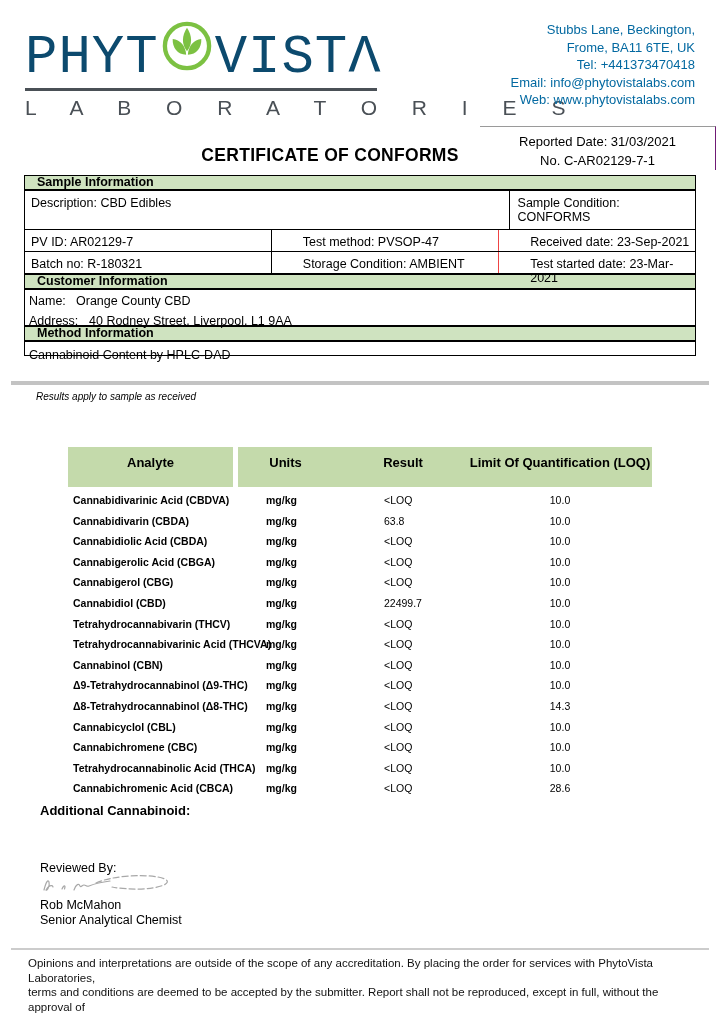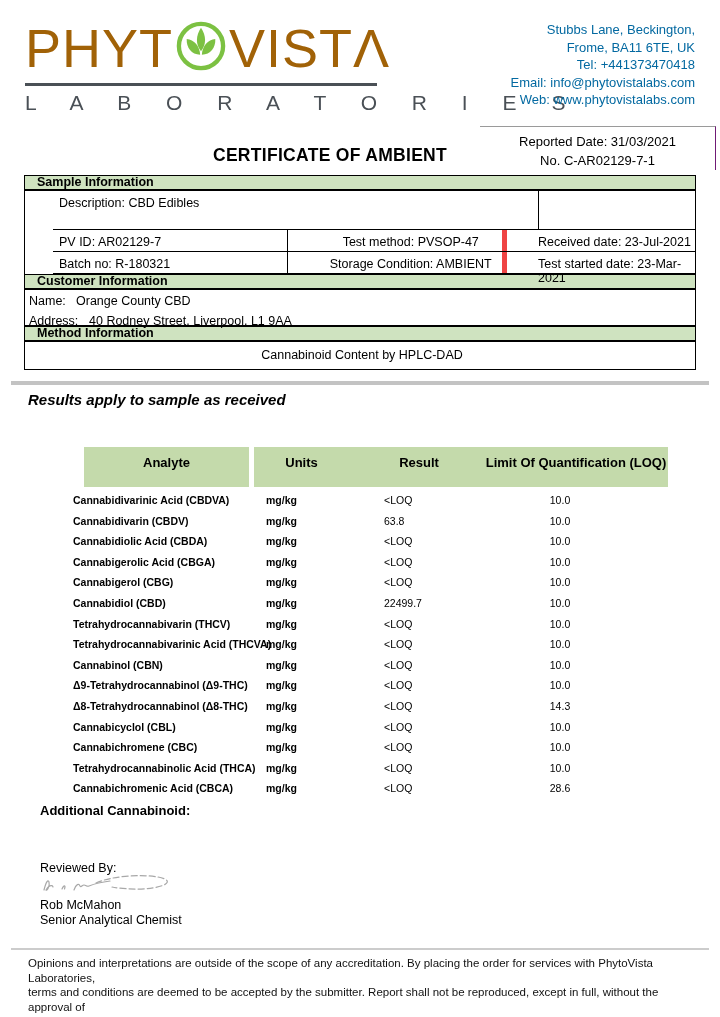--- a/index.html
+++ b/index.html
@@ -3,53 +3,53 @@
 <meta charset="utf-8">
 <style>
   * { margin:0; padding:0; box-sizing:border-box; }
   body { background:#ffffff; }
   .page {
     position:relative; width:720px; height:1017px; background:#ffffff;
     font-family:"Liberation Sans", sans-serif; color:#000; overflow:hidden;
   }
   
   .logo { position:absolute; left:25px; top:20px; width:352px; }
-  .logo-row { display:flex; align-items:flex-start; color:#a16207; font-size:54px; font-weight:400; letter-spacing:1px; line-height:56px; }
+  .logo-row { display:flex; align-items:flex-end; color:#0c4a6e; font-size:54px; font-weight:400; letter-spacing:1px; line-height:56px;font-family:Liberation Mono, monospace; }
   .logo-row .leaf { margin:0 2px; }
   .logo-rule { height:3px; background:#4a5056; margin:2px 0 5px 0; width:352px; }
   .logo-sub { color:#4a5056; font-size:21px; letter-spacing:14.5px; font-weight:400; white-space:nowrap; }
   
   .contact { position:absolute; right:25px; top:21px; text-align:right; font-size:13px; line-height:17.5px; color:#0369a1; }
   
   .report-right { position:absolute; left:480px; top:126px; width:236px; border-top:1.5px solid #9a9a9a; border-right:1px solid #701a75; padding-top:5px; text-align:center; font-size:13px; line-height:19px; }
   .coa-title { position:absolute; left:140px; top:145px; width:380px; text-align:center; font-size:17.5px; font-weight:bold; letter-spacing:0.3px; }
   
   .info { position:absolute; left:24px; top:175px; width:672px; border-left:1.5px solid #000; border-right:1.5px solid #000; font-size:12.5px; }
   .bar { height:16px; background:#cfe3c0; border-top:1.5px solid #000; border-bottom:2px solid #000; font-weight:bold; padding-left:12px; line-height:13px; font-size:12.5px; display:flex; align-items:center; }
-  .irow { display:flex; border-bottom:1px solid #000;margin-left:28px; }
+  .irow { display:flex; border-bottom:1px solid #000; }
   .cell { padding:5px 0 0 6px; }
   .c-desc  { width:486px; border-right:1px solid #000; }
   .c-cond  { width:186px; padding-left:8px; }
   .c-a { width:266px; border-right:1px solid #000; }
-  .c-b { width:220px; border-right:5px solid #ef4444; padding-left:8px;text-align:center; }
+  .c-b { width:220px; border-right:1px solid #ef4444; padding-left:8px; }
   .c-c { width:186px; padding-left:8px; }
   .h40 { height:39px; }
   .h22 { height:22px;gap:23px; }
   .custbox { border-bottom:1px solid #000; height:36px; padding:3px 0 2px 4px; }
   .kv { display:flex; line-height:16px; }
   .kv .k { flex:none; }
   .kv.name .k { width:47px; }
   .kv.addr { margin-top:4px; }
   .kv.addr .k { width:60px; }
-  .methbox { border-bottom:1.5px solid #000; height:28px; padding:6px 0 0 4px;text-align:center; }
+  .methbox { border-bottom:1.5px solid #000; height:14px; padding:6px 0 0 4px; }
   
   .grayline { position:absolute; left:11px; top:381px; width:698px; height:4px; background:#c3c3c3; }
-  .note { position:absolute; left:28px; top:391px; font-size:15px; font-weight:bold; font-style:italic; }
+  .note { position:absolute; left:36px; top:391px; font-size:10px; font-weight:normal; font-style:italic; }
   .rtable { position:absolute; left:68px; top:447px; width:584px; }
-  .rhead { position:relative; height:40px;margin-left:16px; }
+  .rhead { position:relative; height:40px; }
   .rhead .blk { position:absolute; top:0; height:40px; background:#c4daab; }
   .blk1 { left:0; width:165px; }
   .blk2 { left:170px; width:414px; }
   .rhead .hlbl { position:absolute; top:8px; font-size:13px; font-weight:bold; text-align:center; }
   .h-analyte { left:0; width:165px; }
   .h-units  { left:170px; width:95px; }
   .h-result { left:285px; width:100px; }
   .h-loq    { left:400px; width:184px; }
   .rbody { position:relative; margin-top:3px; }
   .res-row { position:relative; height:20.6px; }
@@ -95,31 +95,32 @@
       <div>Tel: +441373470418</div>
       <div>Email: info@phytovistalabs.com</div>
       <div>Web: www.phytovistalabs.com</div>
     </div>
 
   <div class="report-right">
     <div>Reported Date: 31/03/2021</div>
     <div>No. C-AR02129-7-1</div>
   </div>
 
-  <div class="coa-title">CERTIFICATE OF AMBIENT</div>
+  <div class="coa-title">CERTIFICATE OF CONFORMS</div>
 
   <div class="info">
     <div class="bar">Sample Information</div>
     <div class="irow h40">
       <div class="cell c-desc">Description: CBD Edibles</div>
+      <div class="cell c-cond">Sample Condition: CONFORMS</div>
     </div>
     <div class="irow h22">
       <div class="cell c-a">PV ID: AR02129-7</div>
       <div class="cell c-b">Test method: PVSOP-47</div>
-      <div class="cell c-c">Received date: 23-Jul-2021</div>
+      <div class="cell c-c">Received date: 23-Sep-2021</div>
     </div>
     <div class="irow h22">
       <div class="cell c-a">Batch no: R-180321</div>
       <div class="cell c-b">Storage Condition: AMBIENT</div>
       <div class="cell c-c">Test started date: 23-Mar-2021</div>
     </div>
     <div class="bar">Customer Information</div>
     <div class="custbox">
       <div class="kv name">
         <span class="k">Name:</span>
@@ -147,21 +148,21 @@
       <div class="hlbl h-loq">Limit Of Quantification (LOQ)</div>
     </div>
     <div class="rbody">
         <div class="res-row">
           <div class="res-cell cc0">Cannabidivarinic Acid (CBDVA)</div>
           <div class="res-cell cc1">mg/kg</div>
           <div class="res-cell cc2">&lt;LOQ</div>
           <div class="res-cell cc3">10.0</div>
         </div>
         <div class="res-row">
-          <div class="res-cell cc0">Cannabidivarin (CBDV)</div>
+          <div class="res-cell cc0">Cannabidivarin (CBDA)</div>
           <div class="res-cell cc1">mg/kg</div>
           <div class="res-cell cc2">63.8</div>
           <div class="res-cell cc3">10.0</div>
         </div>
         <div class="res-row">
           <div class="res-cell cc0">Cannabidiolic Acid (CBDA)</div>
           <div class="res-cell cc1">mg/kg</div>
           <div class="res-cell cc2">&lt;LOQ</div>
           <div class="res-cell cc3">10.0</div>
         </div>

